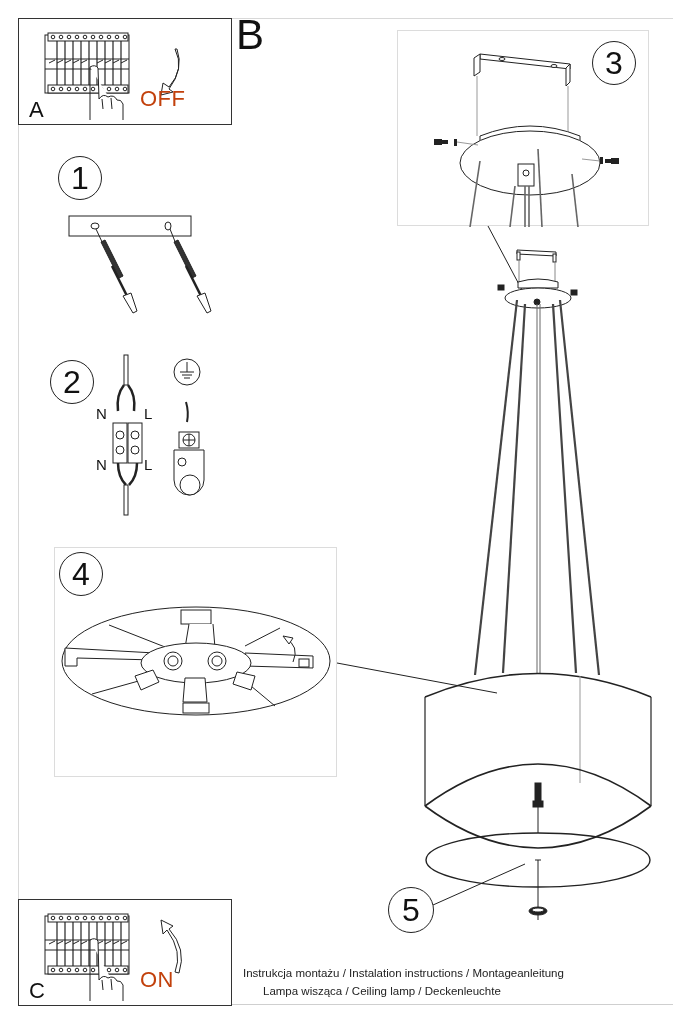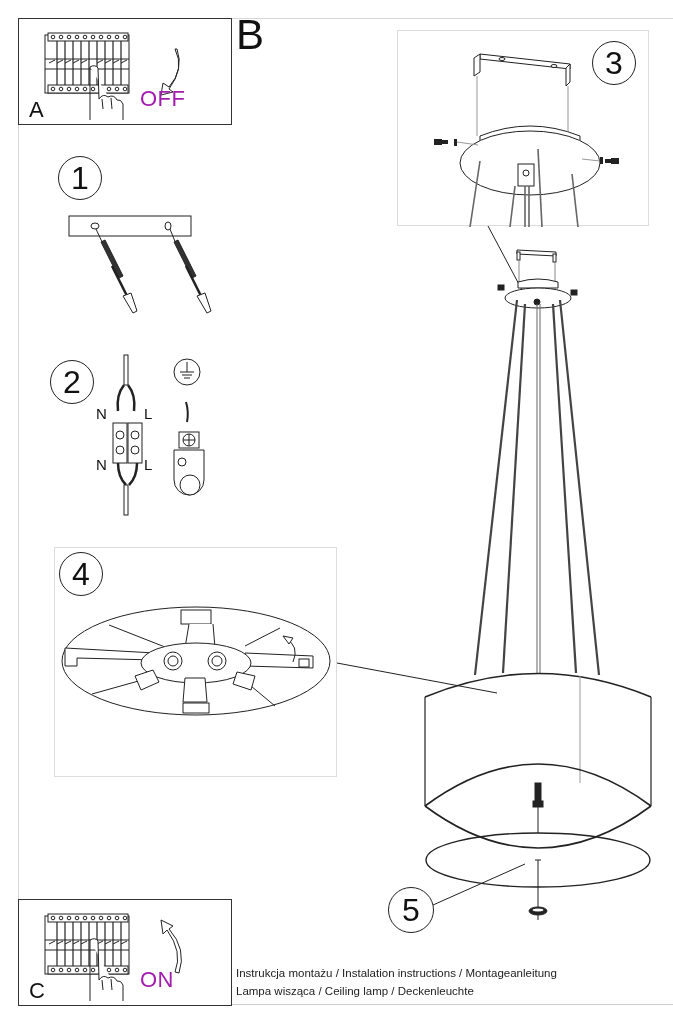--- a/index.html
+++ b/index.html
@@ -4,27 +4,27 @@
   <style>
     html, body { margin: 0; padding: 0; background: #ffffff; }
     body { width: 673px; height: 1020px; position: relative; overflow: hidden;
            font-family: "Liberation Sans", sans-serif; color: #111; }
     .abs { position: absolute; }
     .frame-top { left: 18px; top: 18px; width: 655px; height: 0; border-top: 1px solid #d8d8d8; }
     .frame-left { left: 18px; top: 124px; width: 0; height: 775px; border-left: 1px solid #d8d8d8; }
     .frame-bottom { left: 231px; top: 1004px; width: 442px; height: 0; border-top: 1px solid #cfcfcf; }
     .panel-box { border: 1px solid #333; background: #fff; box-sizing: border-box; }
     .panel-letter { font-size: 22px; color: #111; }
-    .panel-word { font-size: 22px; color: #a21caf; letter-spacing: 0.5px; }
+    .panel-word { font-size: 22px; color: #c2410c; letter-spacing: 0.5px; }
     .section-letter-B { font-size: 42px; left: 236px; top: 14px; line-height: 1; }
     .step-circle { border: 1.3px solid #222; border-radius: 50%; box-sizing: border-box;
                    display: flex; align-items: center; justify-content: center;
                    font-size: 32px; background: #fff; }
     .inset-box { border: 1px solid #dcdcdc; box-sizing: border-box; background: #fff; }
-    .caption { left: 236px; font-size: 11.5px; color: #222; white-space: nowrap; }
+    .caption { left: 243px; font-size: 11.5px; color: #222; white-space: nowrap; }
     .wire-label { font-size: 15px; color: #111; }
     svg { position: absolute; left: 0; top: 0; }
   </style>
 </head>
 <body>
 
 <div class="abs frame-top"></div>
 <div class="abs frame-left"></div>
 <div class="abs frame-bottom"></div>
 
@@ -302,13 +302,13 @@
       <path d="M83 80 L84 90 M92 79 L93 90" fill="none"></path>
     </g>
 
     <path d="M156 72 q8 -20 -8 -42 l-4 4 l-2 -14 l12 6 l-4 3 q18 20 10 44 z" fill="#fff" stroke="#222" stroke-width="1"></path>
   </svg>
   <span class="abs panel-letter" style="left:10px; top:78px;">C</span>
   <span class="abs panel-word" style="left:121px; top:67px;text-align:right;">ON</span>
 </div>
 
 <div class="abs caption" style="top:967px;">Instrukcja montażu / Instalation instructions / Montageanleitung</div>
-<div class="abs caption" style="top:985px;">Lampa wisząca / Ceiling lamp / Deckenleuchte</div>
+<div class="abs caption" style="top:985px;margin-left:20px;">Lampa wisząca / Ceiling lamp / Deckenleuchte</div>
 
 </body></html>

